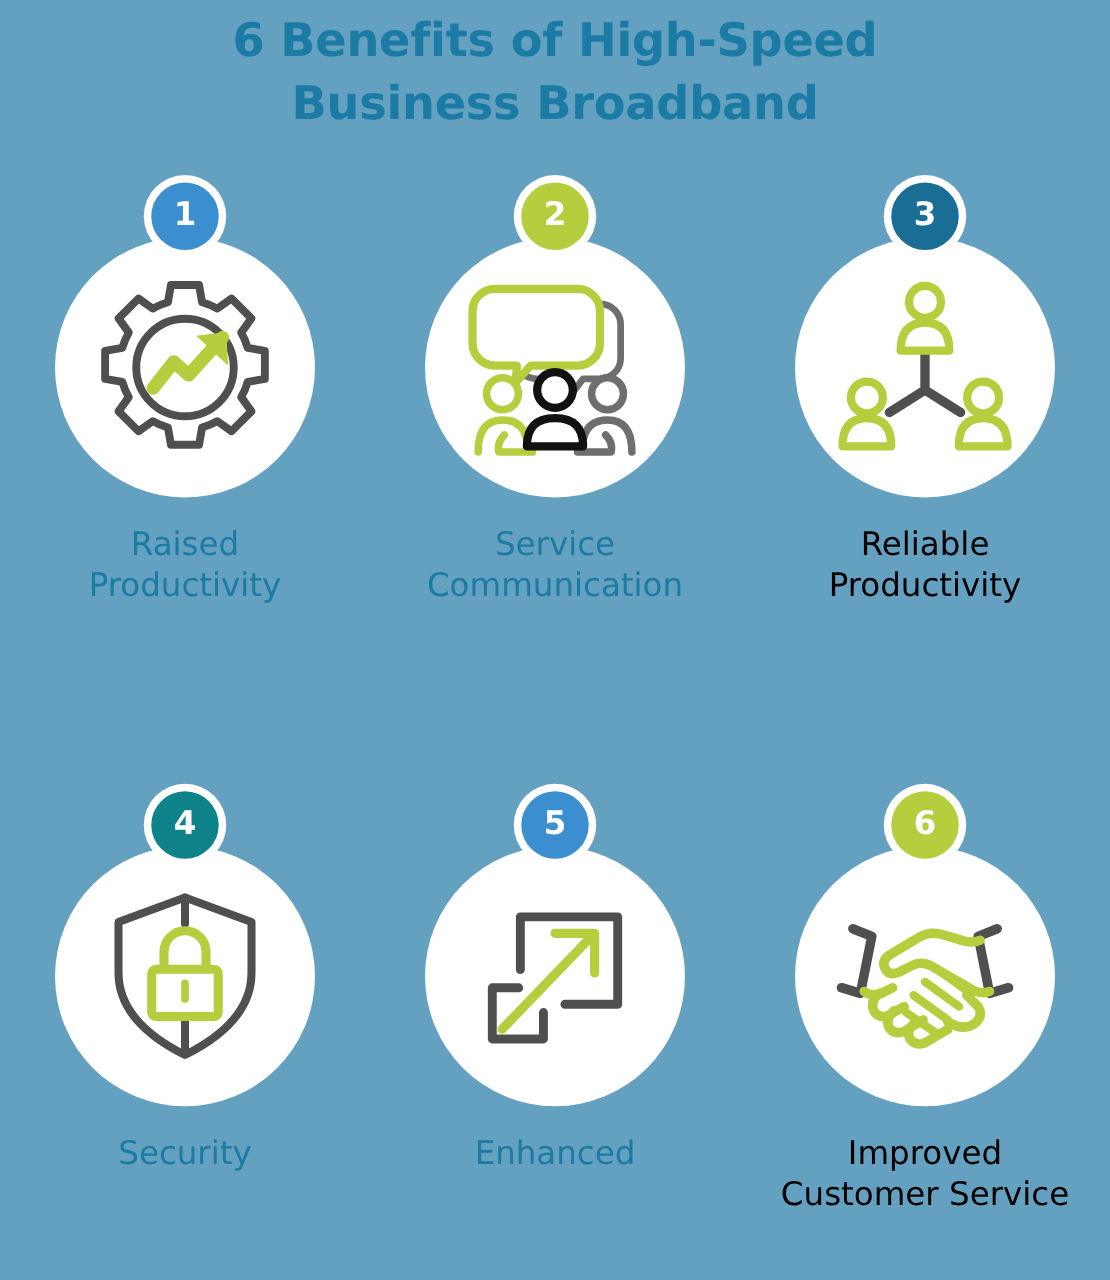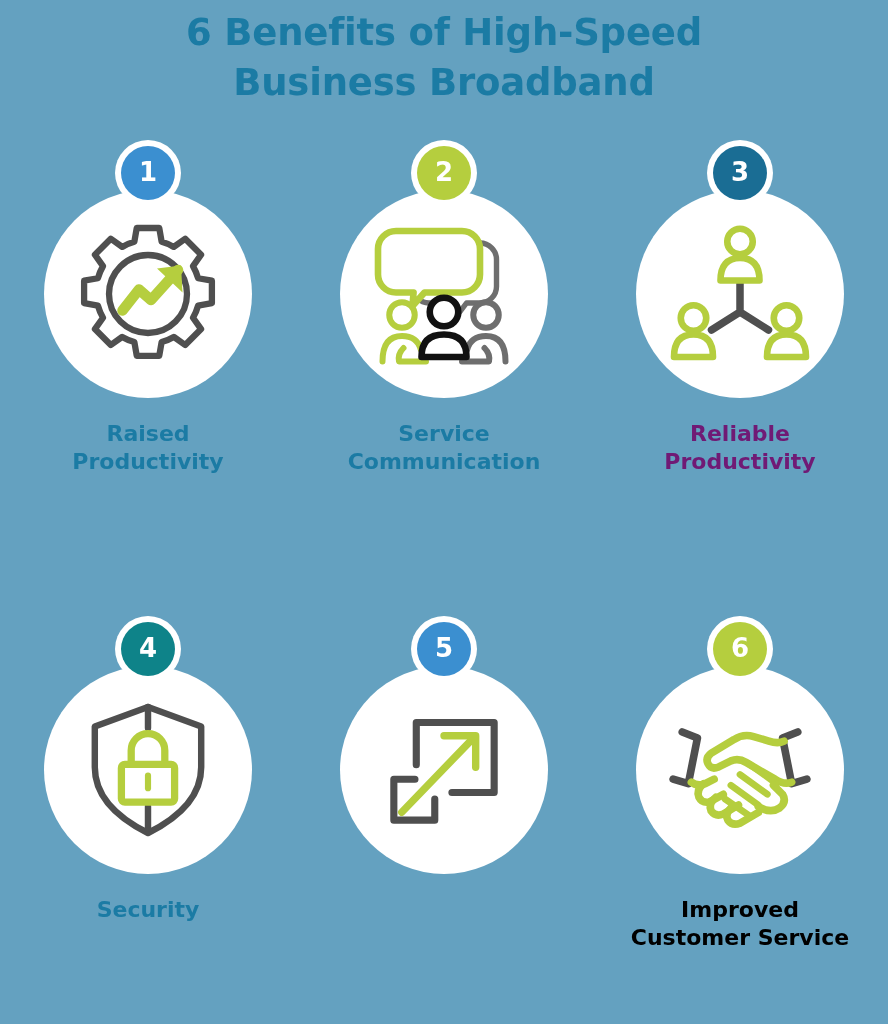--- a/index.html
+++ b/index.html
@@ -74,22 +74,22 @@
     position:relative;
     z-index:2;
   }
   .disc svg { display:block; }
 
   
   .caption {
     margin-top:22px;
     text-align:center;
     color:#1b7ba4;
-    font-weight:bold;
-    font-size:22px;
+    font-weight:normal;
+    font-size:26px;
     line-height:1.28;
     width:290px;
   }
   .caption .l { display:block; white-space:nowrap; }
 </style>
 </head>
 <body style="background: rgb(100, 161, 192);">
 
 <div class="page" style="background: rgb(100, 161, 192);">
 
@@ -171,21 +171,21 @@
               <path d="M37 41 q0-15 13-15 q13 0 13 15 z" fill="#ffffff" stroke="#b5ce3e" stroke-width="4.4" stroke-linejoin="round"></path>
 
               <circle cx="19" cy="66" r="8.5" fill="#ffffff" stroke="#b5ce3e" stroke-width="4.4"></circle>
               <path d="M6 92 q0-15 13-15 q13 0 13 15 z" fill="#ffffff" stroke="#b5ce3e" stroke-width="4.4" stroke-linejoin="round"></path>
 
               <circle cx="81" cy="66" r="8.5" fill="#ffffff" stroke="#b5ce3e" stroke-width="4.4"></circle>
               <path d="M68 92 q0-15 13-15 q13 0 13 15 z" fill="#ffffff" stroke="#b5ce3e" stroke-width="4.4" stroke-linejoin="round"></path>
             </svg>
           </span>
         </div>
-        <div class="caption" style="color: #701a75;">
+        <div class="caption" style="color: #000000;">
           <span class="l">Reliable</span>
           <span class="l">Productivity</span>
         </div>
       </div>
 
     </div>
 
     <div class="row row2">
 
       <div class="cell">
@@ -223,20 +223,21 @@
               <path d="M28 57 H12 V88 H43 V72" fill="none" stroke="#4f4f4f" stroke-width="5.4" stroke-linejoin="round" stroke-linecap="round"></path>
 
               <path d="M29 46 V14 H88 V67 H56" fill="none" stroke="#4f4f4f" stroke-width="5.4" stroke-linejoin="round" stroke-linecap="round"></path>
 
               <path d="M18 82 L72 26" fill="none" stroke="#b5ce3e" stroke-width="5.6" stroke-linecap="round"></path>
               <path d="M50 24 H74 V48" fill="none" stroke="#b5ce3e" stroke-width="5.6" stroke-linecap="round" stroke-linejoin="round"></path>
             </svg>
           </span>
         </div>
         <div class="caption" style="color: rgb(27, 123, 164);">
+          <span class="l">Enhanced</span>
         </div>
       </div>
 
       <div class="cell">
         <div class="badge">
           <div class="inner" style="background:#b5ce3e;">
             <span class="num">6</span>
           </div>
         </div>
         <div class="disc">

